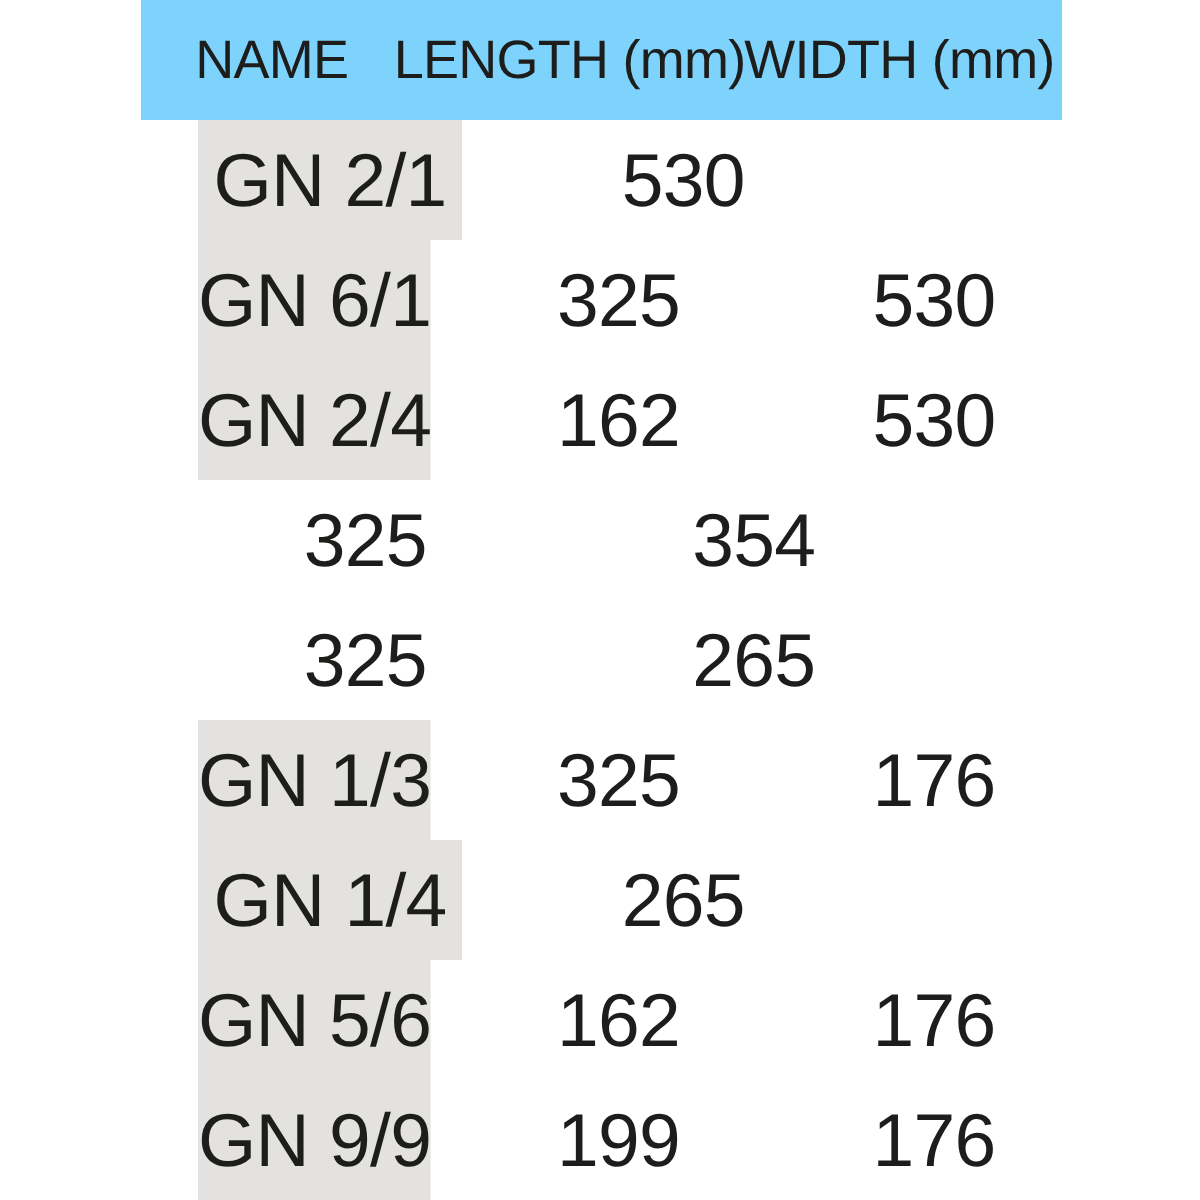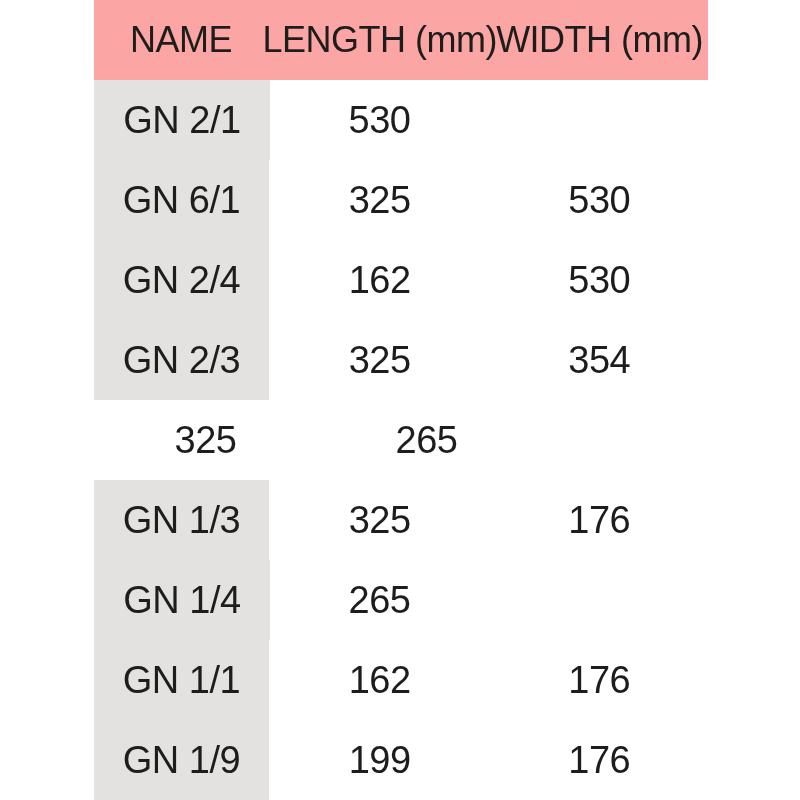--- a/index.html
+++ b/index.html
@@ -14,43 +14,44 @@
   .spec-table {
     position:absolute;
     left:94px;
     top:0;
     width:614px;
     height:800px;
   }
   .hdr-row {
     display:flex;
     height:80px;
-    background:#fca5a5;
+    background:#7dd3fc;
   }
   .body-row {
     display:flex;
     height:80px;
   }
   .cell {
     display:flex;
     align-items:center;
     justify-content:center;
     white-space:nowrap;
   }
   .c-name   { width:176px; }
   .c-length { width:223px; }
   .c-width  { width:219px; }
   .body-row .c-name { background:#e3e2e0; }
   .hdr-cell {
     font-size:36px;
     letter-spacing:-0.5px;
   }
   .val-cell {
-    font-size:38px;
+    font-size:50px;
     letter-spacing:-0.5px;
+    margin-left:38px;
   }
 </style>
 </head>
 <body>
 
 <div class="spec-table">
 
   <div class="hdr-row">
     <div class="cell c-name hdr-cell">NAME</div>
     <div class="cell c-length hdr-cell">LENGTH (mm)</div>
@@ -68,21 +69,20 @@
     <div class="cell c-width val-cell">530</div>
   </div>
 
   <div class="body-row">
     <div class="cell c-name val-cell">GN 2/4</div>
     <div class="cell c-length val-cell">162</div>
     <div class="cell c-width val-cell">530</div>
   </div>
 
   <div class="body-row">
-    <div class="cell c-name val-cell">GN 2/3</div>
     <div class="cell c-length val-cell">325</div>
     <div class="cell c-width val-cell">354</div>
   </div>
 
   <div class="body-row">
     <div class="cell c-length val-cell">325</div>
     <div class="cell c-width val-cell">265</div>
   </div>
 
   <div class="body-row">
@@ -90,24 +90,24 @@
     <div class="cell c-length val-cell">325</div>
     <div class="cell c-width val-cell">176</div>
   </div>
 
   <div class="body-row">
     <div class="cell c-name val-cell">GN 1/4</div>
     <div class="cell c-width val-cell">265</div>
   </div>
 
   <div class="body-row">
-    <div class="cell c-name val-cell">GN 1/1</div>
+    <div class="cell c-name val-cell">GN 5/6</div>
     <div class="cell c-length val-cell">162</div>
     <div class="cell c-width val-cell">176</div>
   </div>
 
   <div class="body-row">
-    <div class="cell c-name val-cell">GN 1/9</div>
+    <div class="cell c-name val-cell">GN 9/9</div>
     <div class="cell c-length val-cell">199</div>
     <div class="cell c-width val-cell">176</div>
   </div>
 
 </div>
 
 </body></html>

